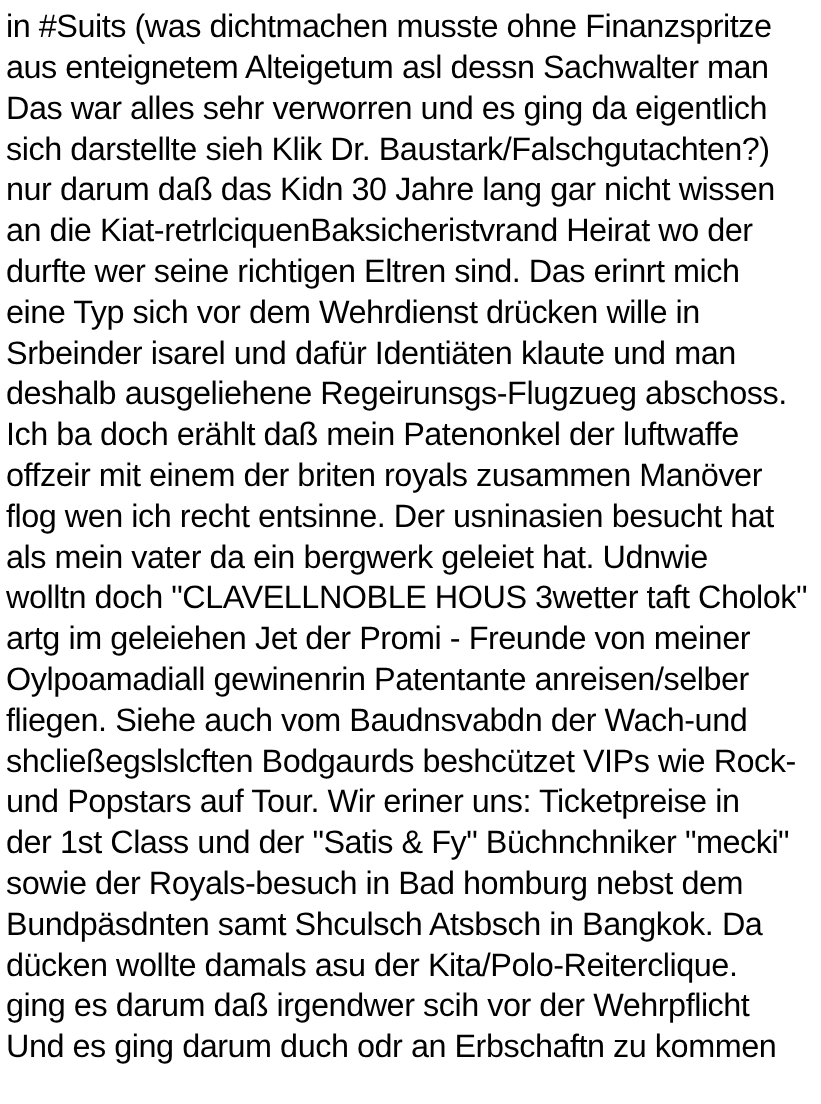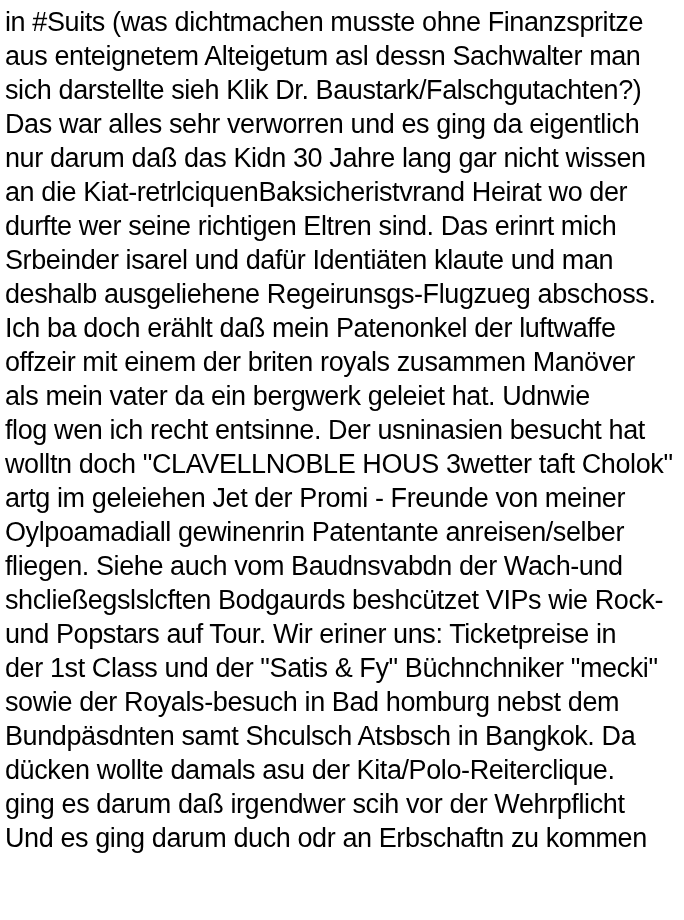--- a/index.html
+++ b/index.html
@@ -27,31 +27,32 @@
     height: 34px;
   }
 </style>
 </head>
 <body>
 
 <div class="page">
   <div class="text-block">
     <div class="text-line">in #Suits (was dichtmachen musste ohne Finanzspritze</div>
     <div class="text-line">aus enteignetem Alteigetum asl dessn Sachwalter man</div>
+    <div class="text-line">Das war alles sehr verworren und es ging da eigentlich</div>
     <div class="text-line">sich darstellte sieh Klik Dr. Baustark/Falschgutachten?)</div>
-    <div class="text-line">Das war alles sehr verworren und es ging da eigentlich</div>
     <div class="text-line">nur darum daß das Kidn 30 Jahre lang gar nicht wissen</div>
     <div class="text-line">an die Kiat-retrlciquenBaksicheristvrand Heirat wo der</div>
     <div class="text-line">durfte wer seine richtigen Eltren sind. Das erinrt mich</div>
+    <div class="text-line">eine Typ sich vor dem Wehrdienst drücken wille in</div>
     <div class="text-line">Srbeinder isarel und dafür Identiäten klaute und man</div>
     <div class="text-line">deshalb ausgeliehene Regeirunsgs-Flugzueg abschoss.</div>
     <div class="text-line">Ich ba doch erählt daß mein Patenonkel der luftwaffe</div>
     <div class="text-line">offzeir mit einem der briten royals zusammen Manöver</div>
+    <div class="text-line">flog wen ich recht entsinne. Der usninasien besucht hat</div>
     <div class="text-line">als mein vater da ein bergwerk geleiet hat. Udnwie</div>
-    <div class="text-line">flog wen ich recht entsinne. Der usninasien besucht hat</div>
     <div class="text-line">wolltn doch "CLAVELLNOBLE HOUS 3wetter taft Cholok"</div>
     <div class="text-line">artg im geleiehen Jet der Promi - Freunde von meiner</div>
     <div class="text-line">Oylpoamadiall gewinenrin Patentante anreisen/selber</div>
     <div class="text-line">fliegen. Siehe auch vom Baudnsvabdn der Wach-und</div>
     <div class="text-line">shcließegslslcften Bodgaurds beshcützet VIPs wie Rock-</div>
     <div class="text-line">und Popstars auf Tour. Wir eriner uns: Ticketpreise in</div>
     <div class="text-line">der 1st Class und der "Satis &amp; Fy" Büchnchniker "mecki"</div>
     <div class="text-line">sowie der Royals-besuch in Bad homburg nebst dem</div>
     <div class="text-line">Bundpäsdnten samt Shculsch Atsbsch in Bangkok. Da</div>
     <div class="text-line">dücken wollte damals asu der Kita/Polo-Reiterclique.</div>

